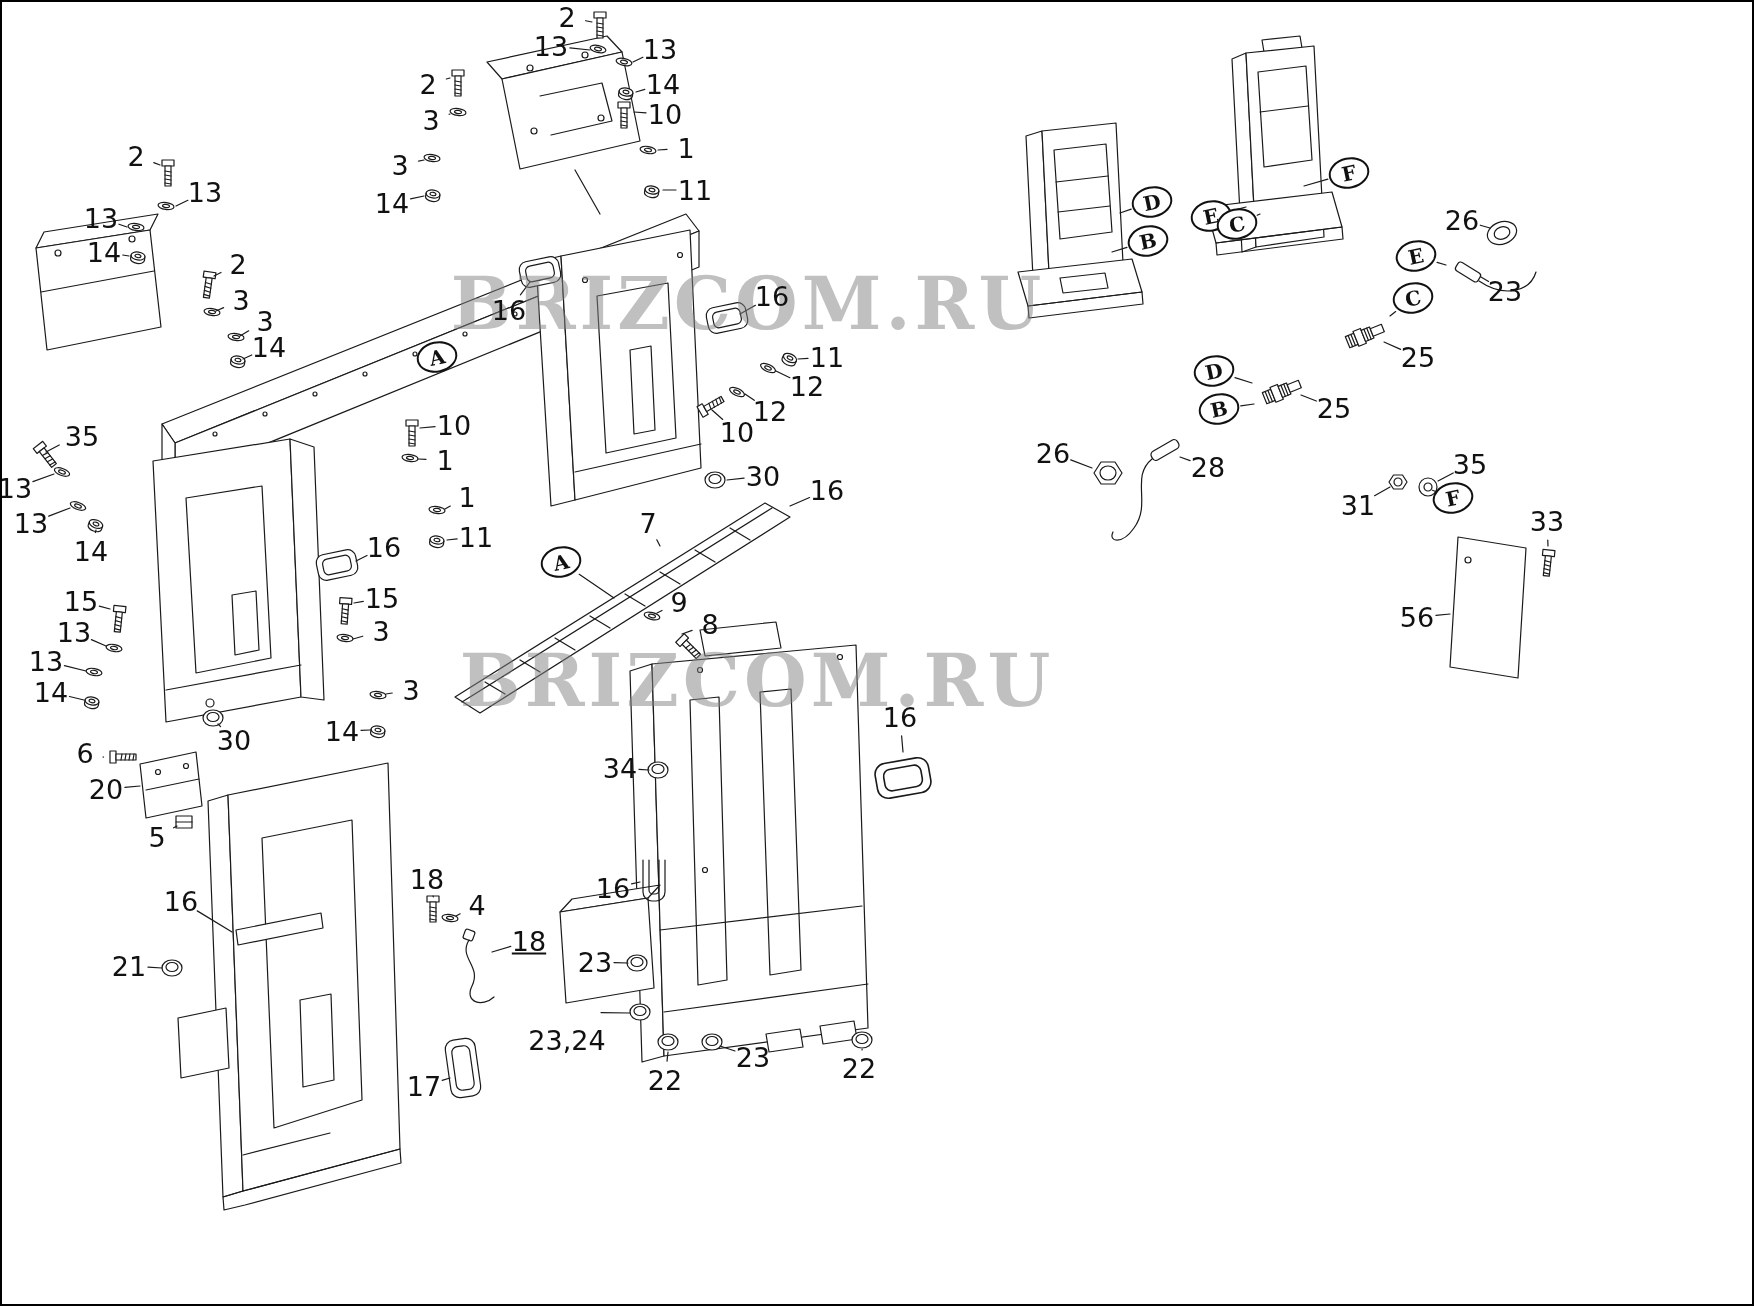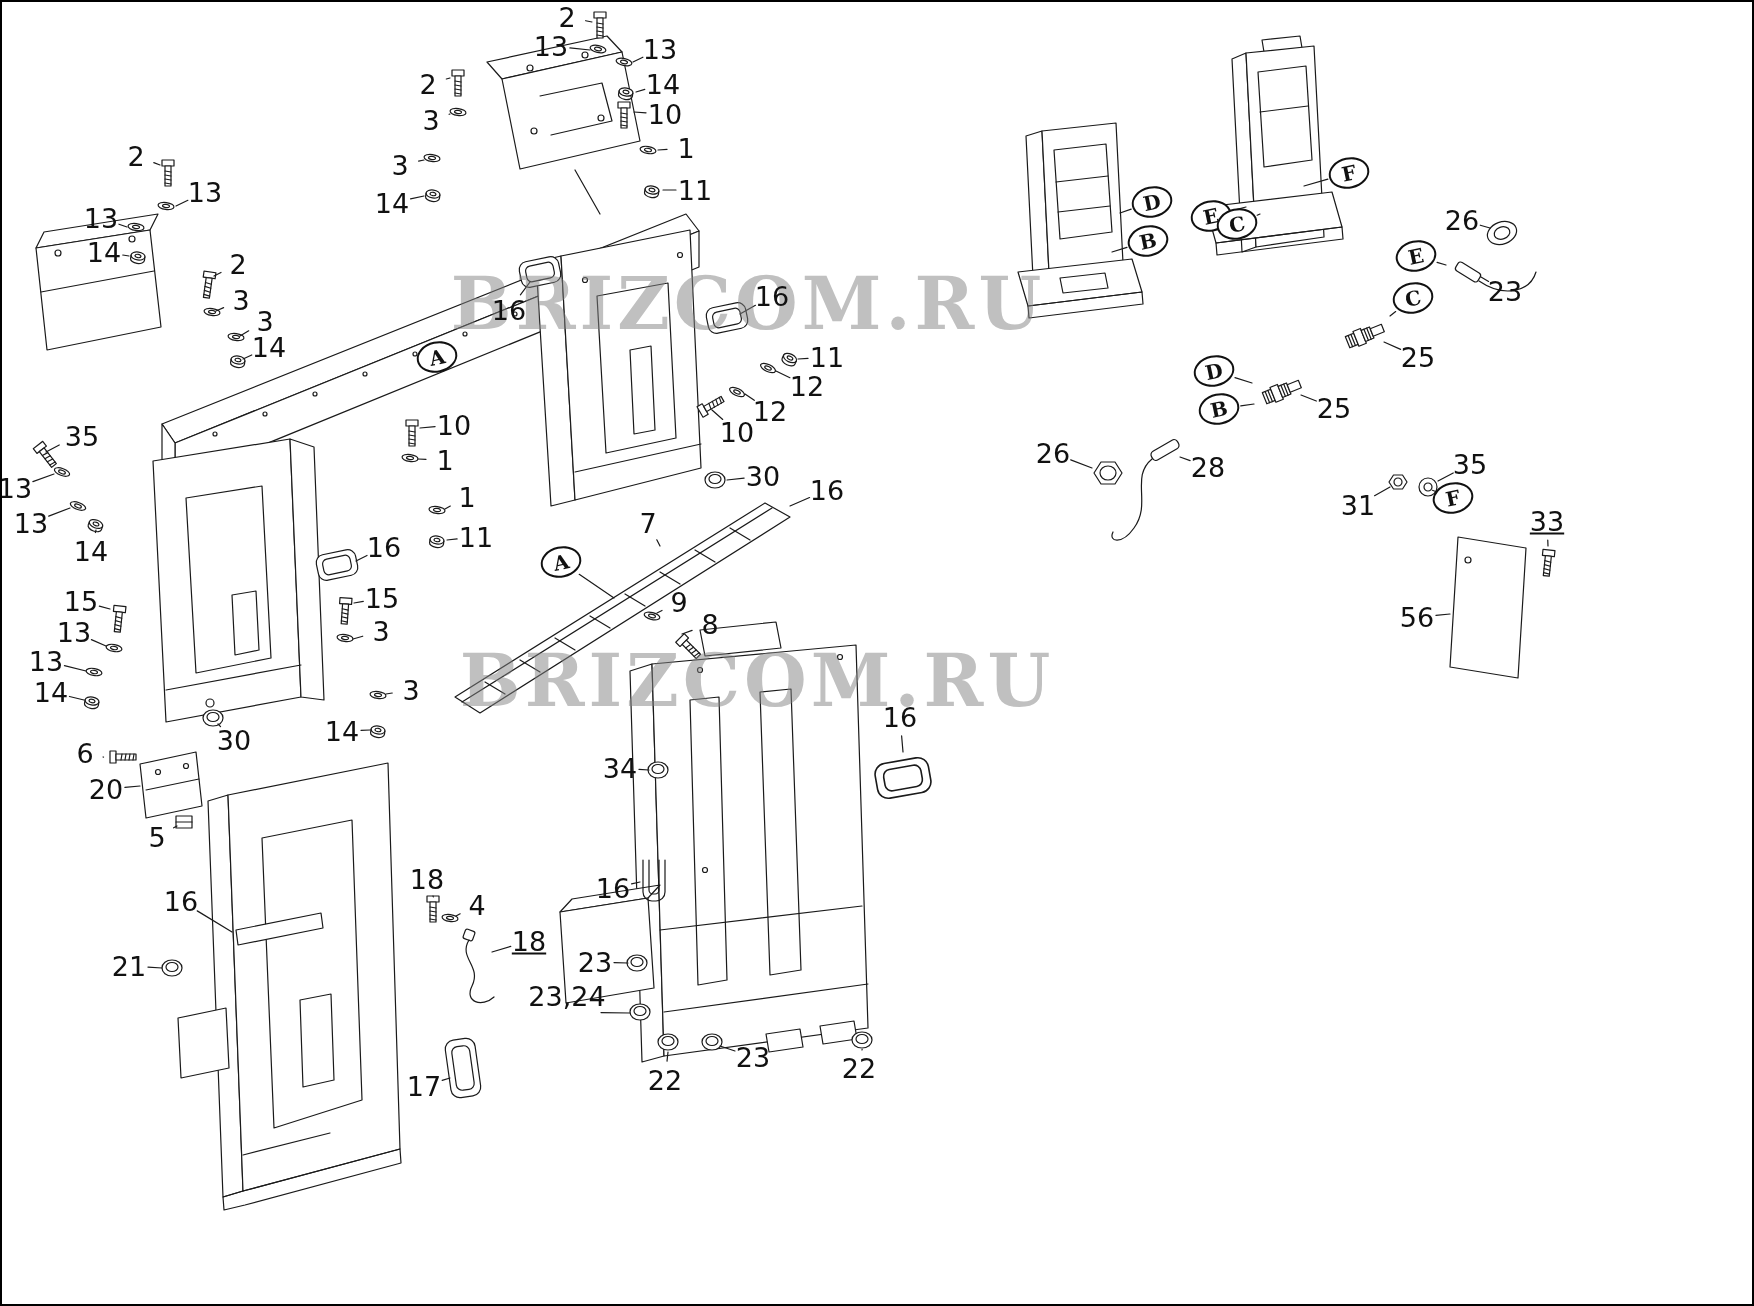--- a/index.html
+++ b/index.html
@@ -439,34 +439,34 @@
       <div class="callout" style="left: 157px; top: 837px;">5</div>
       <div class="callout" style="left: 900px; top: 717px;">16</div>
       <div class="callout" style="left: 620px; top: 768px;">34</div>
       <div class="callout" style="left: 613px; top: 888px;">16</div>
       <div class="callout" style="left: 427px; top: 879px;">18</div>
       <div class="callout" style="left: 477px; top: 905px;">4</div>
       <div class="callout" style="left: 529px; top: 941px; text-decoration: underline;">18</div>
       <div class="callout" style="left: 181px; top: 901px;">16</div>
       <div class="callout" style="left: 129px; top: 966px;">21</div>
       <div class="callout" style="left: 595px; top: 962px;">23</div>
-      <div class="callout" style="left: 567px; top: 996px; text-align: right;">23,24</div>
+      <div class="callout" style="left: 567px; top: 1040px; text-align: right;">23,24</div>
       <div class="callout" style="left: 665px; top: 1080px;">22</div>
       <div class="callout" style="left: 753px; top: 1057px;">23</div>
       <div class="callout" style="left: 859px; top: 1068px;">22</div>
       <div class="callout" style="left: 424px; top: 1086px;">17</div>
       <div class="callout" style="left: 1462px; top: 220px;">26</div>
       <div class="callout" style="left: 1505px; top: 291px;">23</div>
       <div class="callout" style="left: 1418px; top: 357px;">25</div>
       <div class="callout" style="left: 1334px; top: 408px;">25</div>
       <div class="callout" style="left: 1053px; top: 453px;">26</div>
       <div class="callout" style="left: 1208px; top: 467px;">28</div>
       <div class="callout" style="left: 1470px; top: 464px;">35</div>
       <div class="callout" style="left: 1358px; top: 505px;">31</div>
-      <div class="callout" style="left: 1547px; top: 521px; text-decoration: underline;">33</div>
+      <div class="callout" style="left: 1547px; top: 521px;">33</div>
       <div class="callout" style="left: 1417px; top: 617px;">56</div>
     </div>
   <div id="letter-layer">
       <div class="letter" style="left: 437px; top: 357px;">A</div>
       <div class="letter" style="left: 561px; top: 562px;">A</div>
       <div class="letter" style="left: 1152px; top: 202px;">D</div>
       <div class="letter" style="left: 1148px; top: 241px;">B</div>
       <div class="letter" style="left: 1211px; top: 216px;">E</div>
       <div class="letter" style="left: 1237px; top: 224px;">C</div>
       <div class="letter" style="left: 1349px; top: 173px;">F</div>

